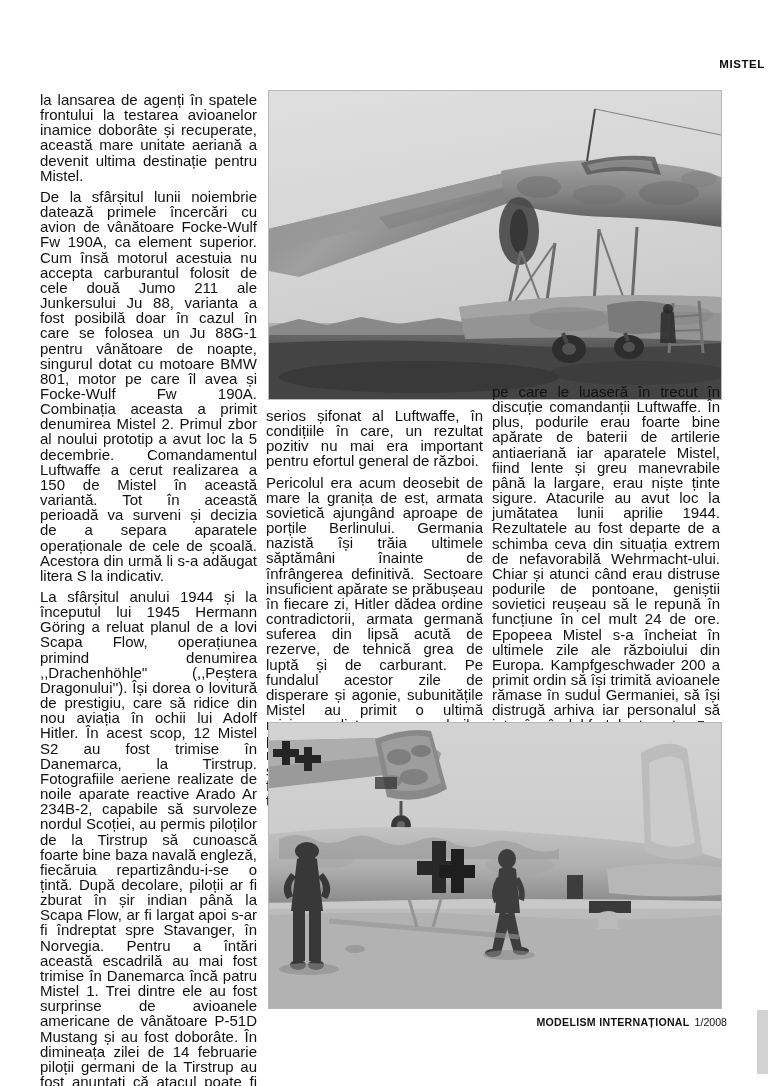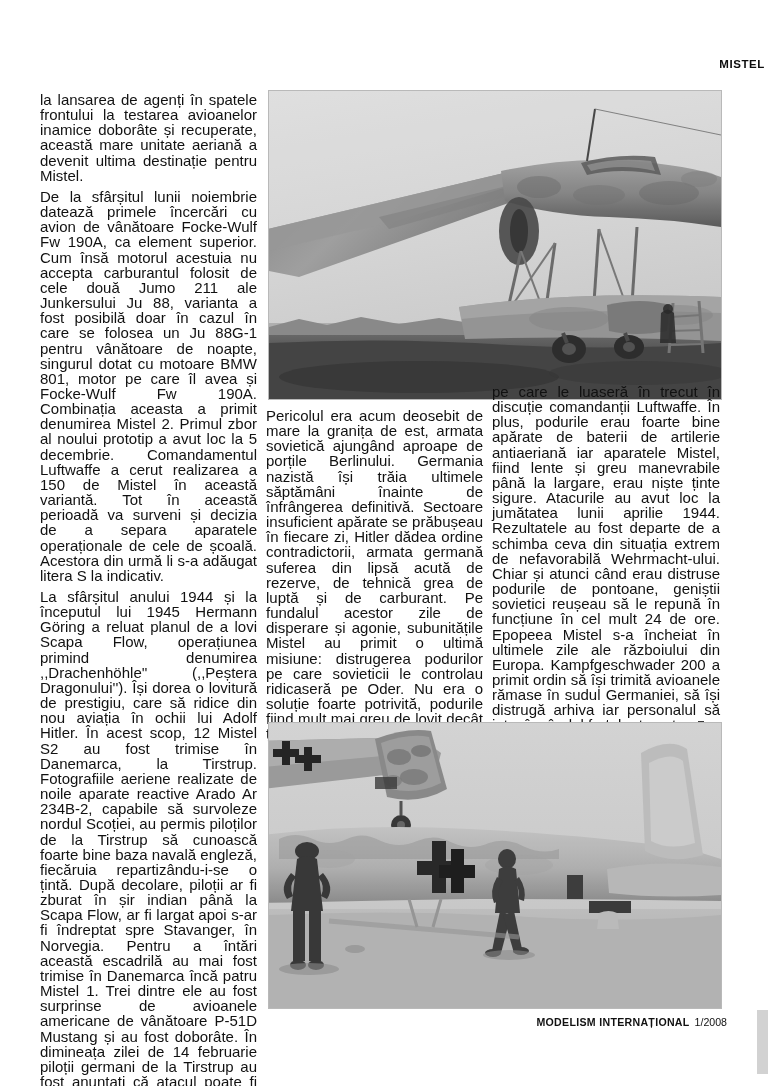--- a/index.html
+++ b/index.html
@@ -234,20 +234,21 @@
     </svg>
   </div>
 
   <div class="col" id="col1">
     <p>la lansarea de agenți în spatele frontului la testarea avioanelor inamice doborâte și recuperate, această mare unitate aeriană a devenit ultima destinație pentru Mistel.</p>
     <p>De la sfârșitul lunii noiembrie datează primele încercări cu avion de vânătoare Focke-Wulf Fw 190A, ca element superior. Cum însă motorul acestuia nu accepta carburantul folosit de cele două Jumo 211 ale Junkersului Ju 88, varianta a fost posibilă doar în cazul în care se folosea un Ju 88G-1 pentru vânătoare de noapte, singurul dotat cu motoare BMW 801, motor pe care îl avea și Focke-Wulf Fw 190A. Combinația aceasta a primit denumirea Mistel 2. Primul zbor al noului prototip a avut loc la 5 decembrie. Comandamentul Luftwaffe a cerut realizarea a 150 de Mistel în această variantă. Tot în această perioadă va surveni și decizia de a separa aparatele operaționale de cele de școală. Acestora din urmă li s-a adăugat litera S la indicativ.</p>
     <p>La sfârșitul anului 1944 și la începutul lui 1945 Hermann Göring a reluat planul de a lovi Scapa Flow, operațiunea primind denumirea ,,Drachenhöhle'' (,,Peștera Dragonului''). Își dorea o lovitură de prestigiu, care să ridice din nou aviația în ochii lui Adolf Hitler. În acest scop, 12 Mistel S2 au fost trimise în Danemarca, la Tirstrup. Fotografiile aeriene realizate de noile aparate reactive Arado Ar 234B-2, capabile să survoleze nordul Scoției, au permis piloților de la Tirstrup să cunoască foarte bine baza navală engleză, fiecăruia repartizându-i-se o țintă. După decolare, piloții ar fi zburat în șir indian până la Scapa Flow, ar fi largat apoi s-ar fi îndreptat spre Stavanger, în Norvegia. Pentru a întări această escadrilă au mai fost trimise în Danemarca încă patru Mistel 1. Trei dintre ele au fost surprinse de avioanele americane de vânătoare P-51D Mustang și au fost doborâte. În dimineața zilei de 14 februarie piloții germani de la Tirstrup au fost anunțați că atacul poate fi ordonat chiar în acea zi, dacă situația meteo o va permite. Câteva ore mai târziu, două bimotoare Mosquito au survolat aerodromul și au deschis focul, distrugând la sol două Mistel. Pierderile nu au pus în pericol misiunea ,,Drachenhöhle'', dar Göring deja luase decizia s-o amâne sine die. A considerat că un eșec ar fi fost o grea lovitură pentru prestigiul deja</p>
   </div>
 
   <div class="col" id="col2">
+    <p>serios șifonat al Luftwaffe, în condițiile în care, un rezultat pozitiv nu mai era important pentru efortul general de război.</p>
     <p>Pericolul era acum deosebit de mare la granița de est, armata sovietică ajungând aproape de porțile Berlinului. Germania nazistă își trăia ultimele săptămâni înainte de înfrângerea definitivă. Sectoare insuficient apărate se prăbușeau în fiecare zi, Hitler dădea ordine contradictorii, armata germană suferea din lipsă acută de rezerve, de tehnică grea de luptă și de carburant. Pe fundalul acestor zile de disperare și agonie, subunitățile Mistel au primit o ultimă misiune: distrugerea podurilor pe care sovieticii le controlau ridicaseră pe Oder. Nu era o soluție foarte potrivită, podurile fiind mult mai greu de lovit decât țintele</p>
   </div>
 
   <div class="col" id="col3">
     <p><span>pe care le luaseră în trecut în discuție comandanții Luftwaffe. În plus, podurile erau foarte bine apărate de baterii de artilerie antiaeriană iar aparatele Mistel, fiind lente și greu manevrabile până la largare, erau niște ținte sigure. Atacurile au avut loc la jumătatea lunii aprilie 1944. Rezultatele au fost departe de a schimba ceva din situația extrem de nefavorabilă Wehrmacht-ului. Chiar și atunci când erau distruse podurile de pontoane, geniștii sovietici reușeau să le repună în funcțiune în cel mult 24 de ore. Epopeea Mistel s-a încheiat în ultimele zile ale războiului din Europa. Kampfgeschwader 200 a primit ordin să își trimită avioanele rămase în sudul Germaniei, să își distrugă arhiva iar personalul să intre în rândul forțelor terestre.</span><span class="endmark"></span></p>
   </div>
 
   <div class="photo" id="photo-bottom">
     <svg viewBox="0 0 452 285" preserveAspectRatio="none">
       <defs>

